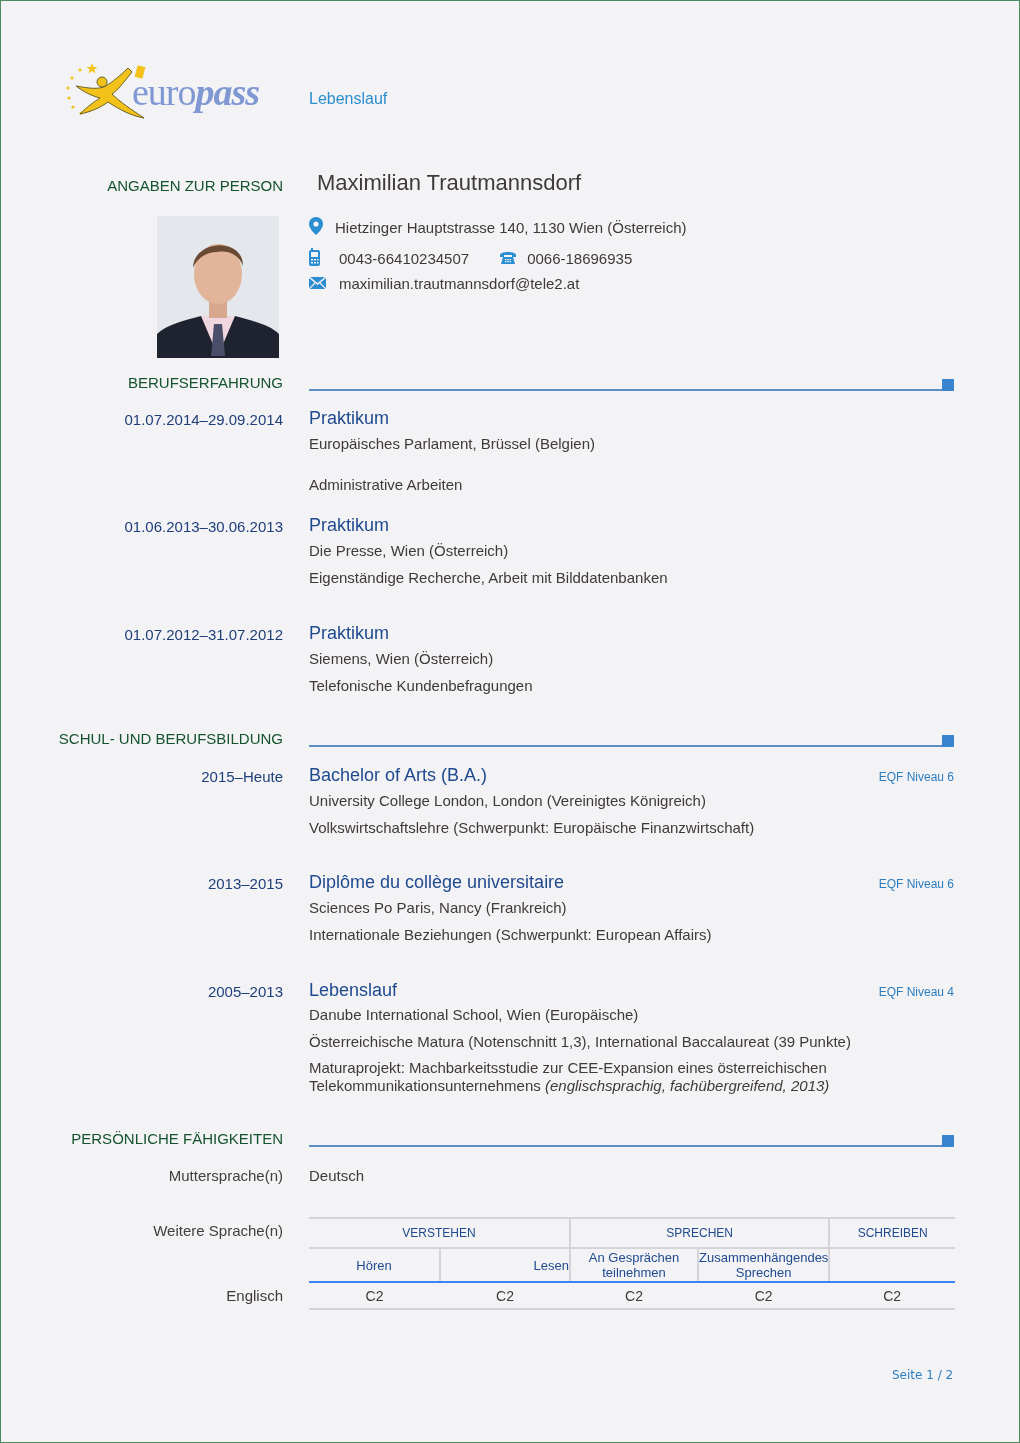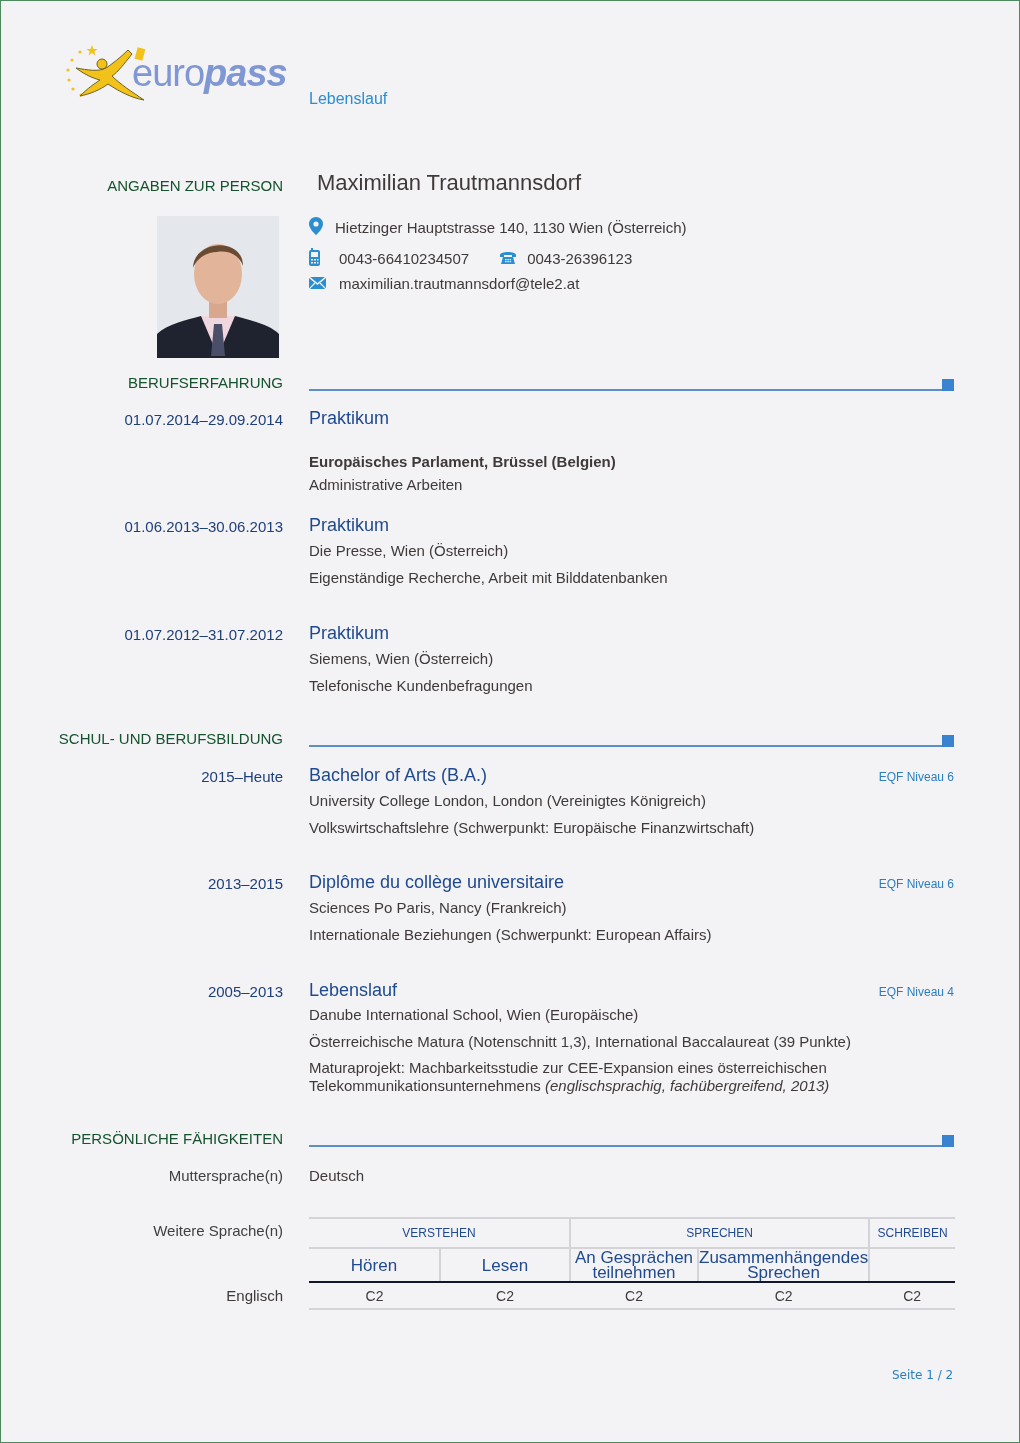--- a/index.html
+++ b/index.html
@@ -18,29 +18,29 @@
   .entry-line { position:absolute; left:309px; color:#3f3a39; font-size:15px; white-space:nowrap; }
   .eqf { position:absolute; right:66px; color:#2a7ec0; font-size:12px; white-space:nowrap; }
   .italic { font-style:italic; }
   .contact-row { position:absolute; left:309px; font-size:15px; color:#3f3a39; display:flex; align-items:center; white-space:nowrap; }
   .icon { display:inline-block; color:#2b8ed1; }
   table.lang { position:absolute; left:309px; top:1217px; width:646px; border-collapse:collapse; font-size:12px; color:#1f4a8f; }
   table.lang td { text-align:center; border-left:2px solid #d4d3d8; border-right:2px solid #d4d3d8; padding:0; }
   table.lang td.first { border-left:none; }
   table.lang td.last { border-right:none; }
   table.lang tr.h1 td { height:28px; border-top:2px solid #d4d3d8; border-bottom:2px solid #d4d3d8; }
-  table.lang tr.h2 td { height:32px; border-bottom:2px solid #0f172a; line-height:15px; font-size:17px; }
+  table.lang tr.h2 td { height:32px; border-bottom:2px solid #3b82f6; line-height:15px; font-size:13px; }
   table.lang tr.vals td { height:25px; border-left:none; border-right:none; color:#3f3a39; font-size:14px; border-bottom:2px solid #d4d3d8; }
 </style>
 </head>
 <body>
 
 <div class="page-border"></div>
 
-<div class="abs" style="left:62px; top:40px; width:225px; height:70px;">
+<div class="abs" style="left:62px; top:58px; width:225px; height:70px;font-family:Liberation Serif, serif;">
   <svg width="90" height="70" viewBox="0 0 90 70" style="position:absolute;left:0;top:0;">
     <g fill="#f2c21a">
       <polygon points="30,5 31.5,9 35.5,9 32.3,11.5 33.5,15.5 30,13 26.5,15.5 27.7,11.5 24.5,9 28.5,9"></polygon>
       <circle cx="18" cy="12" r="1.6"></circle>
       <circle cx="10" cy="20" r="1.6"></circle>
       <circle cx="6" cy="30" r="1.6"></circle>
       <circle cx="7" cy="40" r="1.6"></circle>
       <circle cx="11" cy="49" r="1.6"></circle>
       <circle cx="19" cy="55" r="1.6"></circle>
     </g>
@@ -103,41 +103,41 @@
         <g fill="#f3f2f5">
           <rect x="6" y="8" width="1.5" height="1.2"></rect>
           <rect x="8.3" y="8" width="1.5" height="1.2"></rect>
           <rect x="10.6" y="8" width="1.5" height="1.2"></rect>
           <rect x="6" y="10" width="1.5" height="1.2"></rect>
           <rect x="8.3" y="10" width="1.5" height="1.2"></rect>
           <rect x="10.6" y="10" width="1.5" height="1.2"></rect>
         </g>
       </svg>
   </span>
-  <span>0043-26396123</span>
+  <span>0066-18696935</span>
 </div>
 
 <div class="contact-row" style="top:275px;">
   <span class="icon" style="width:30px;">
     <svg width="17" height="12" viewBox="0 0 17 12">
         <rect width="17" height="12" fill="#2b8ed1"></rect>
         <path d="M0,0 L8.5,7 L17,0" fill="none" stroke="#f3f2f5" stroke-width="1.5"></path>
         <path d="M0,12 L6,6 M17,12 L11,6" stroke="#f3f2f5" stroke-width="1.2"></path>
       </svg>
   </span>
   <span>maximilian.trautmannsdorf@tele2.at</span>
 </div>
 
 <div class="section-title" style="top:374px;">BERUFSERFAHRUNG</div>
 <div class="sec-line" style="top:389px;"></div>
 <div class="sec-square" style="left:942px; top:379px;"></div>
 
 <div class="date-label" style="top:411px;">01.07.2014–29.09.2014</div>
 <div class="entry-title" style="top:408px;">Praktikum</div>
-<div class="entry-line" style="top:453px;font-weight:bold;">Europäisches Parlament, Brüssel (Belgien)</div>
+<div class="entry-line" style="top:435px;">Europäisches Parlament, Brüssel (Belgien)</div>
 <div class="entry-line" style="top:476px;">Administrative Arbeiten</div>
 
 <div class="date-label" style="top:518px;">01.06.2013–30.06.2013</div>
 <div class="entry-title" style="top:515px;">Praktikum</div>
 <div class="entry-line" style="top:542px;">Die Presse, Wien (Österreich)</div>
 <div class="entry-line" style="top:569px;">Eigenständige Recherche, Arbeit mit Bilddatenbanken</div>
 
 <div class="date-label" style="top:626px;">01.07.2012–31.07.2012</div>
 <div class="entry-title" style="top:623px;">Praktikum</div>
 <div class="entry-line" style="top:650px;">Siemens, Wien (Österreich)</div>
@@ -182,21 +182,21 @@
 
 <table class="lang">
   <tbody>
       <tr class="h1">
     <td class="first" colspan="2">VERSTEHEN</td>
     <td colspan="2">SPRECHEN</td>
     <td class="last">SCHREIBEN</td>
   </tr>
   <tr class="h2">
     <td class="first" style="width:130px;"><span>Hören</span></td>
-    <td style="width:128px;"><span>Lesen</span></td>
+    <td style="width:128px;text-align:right;"><span>Lesen</span></td>
     <td style="width:126px;"><span>An Gesprächen</span><br><span>teilnehmen</span></td>
     <td style="width:128px;"><span>Zusammenhängendes</span><br><span>Sprechen</span></td>
     <td class="last"><span></span></td>
   </tr>
   <tr class="vals">
     <td>C2</td>
     <td>C2</td>
     <td>C2</td>
     <td>C2</td>
     <td>C2</td>

